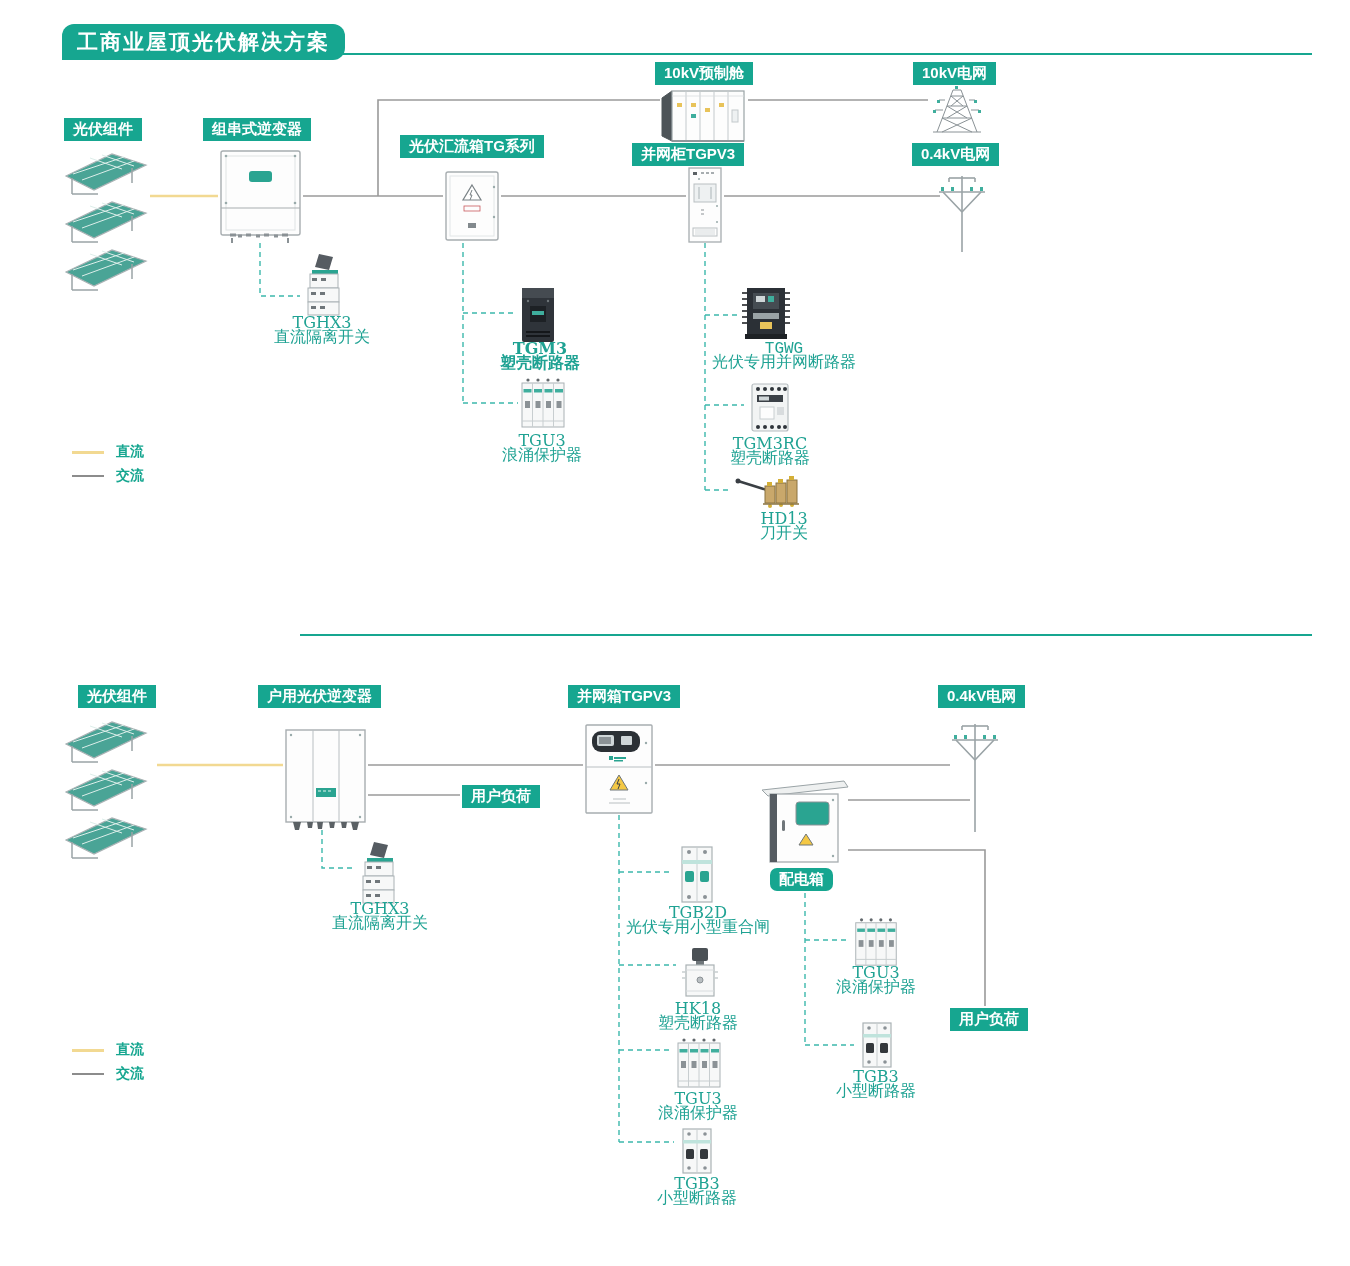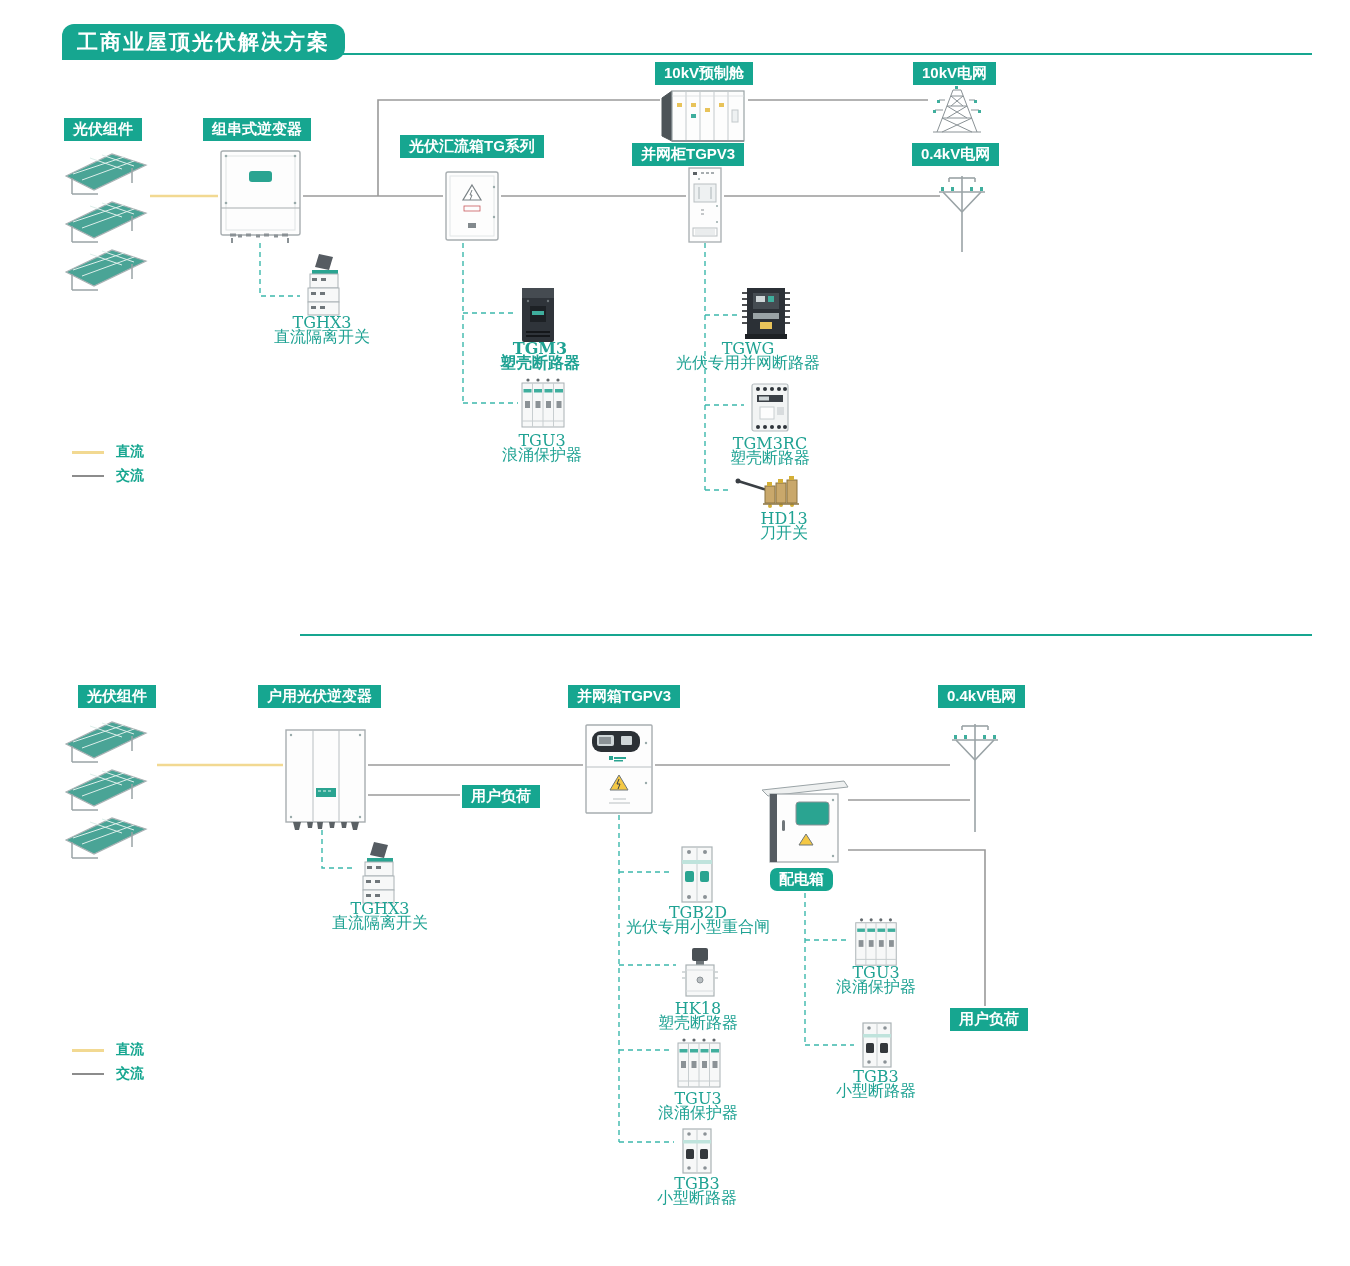--- a/index.html
+++ b/index.html
@@ -280,21 +280,21 @@
         <path d="M45,8 h5 M45,14 h5 M45,20 h5 M45,26 h5 M45,32 h5 M45,38 h5"></path>
       </g>
       <rect x="13" y="8" width="26" height="16" fill="#454c52"></rect>
       <rect x="16" y="11" width="9" height="6" fill="#cfd6d8"></rect>
       <rect x="28" y="11" width="6" height="6" fill="#3fae9d"></rect>
       <rect x="13" y="28" width="26" height="6" fill="#9aa3a6"></rect>
       <rect x="20" y="37" width="12" height="7" fill="#e8c35a"></rect>
       <rect x="5" y="49" width="42" height="5" fill="#1d2125"></rect>
     </svg>
   </div>
-  <div class="cap" style="left:648px;top:342px;">
+  <div class="cap" style="left:684px;top:342px;font-family:Liberation Mono, monospace;">
     <div>TGWG</div>
     <div>光伏专用并网断路器</div>
   </div>
 
   <div class="dev" style="left:748px;top:382px;">
     <svg width="44" height="52" viewBox="0 0 44 52">
       <rect x="4" y="2" width="36" height="47" rx="2" fill="#f2f4f4" stroke="#b5bcbf" stroke-width="1.2"></rect>
       <g fill="#2f343a">
         <circle cx="10" cy="7" r="2"></circle>
           <circle cx="17" cy="7" r="2"></circle>

